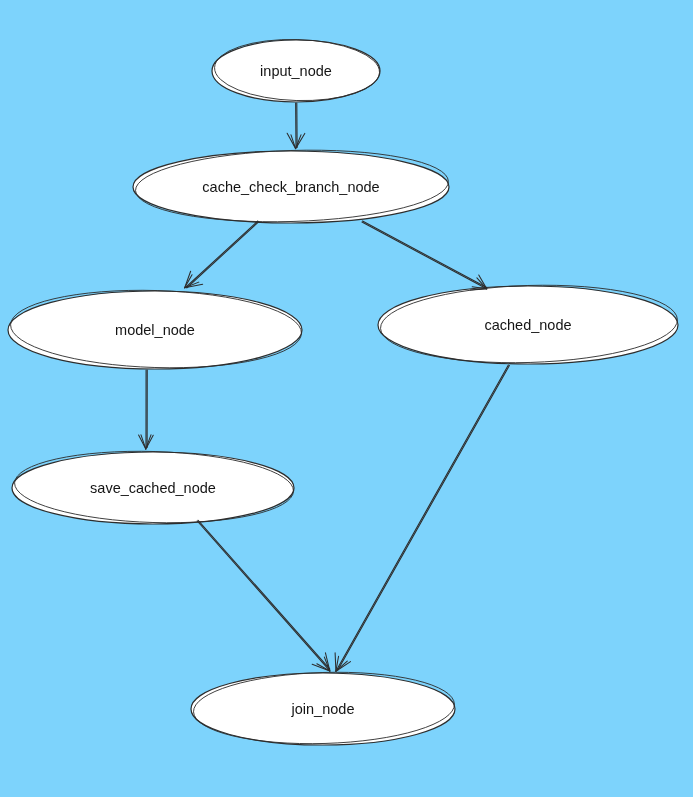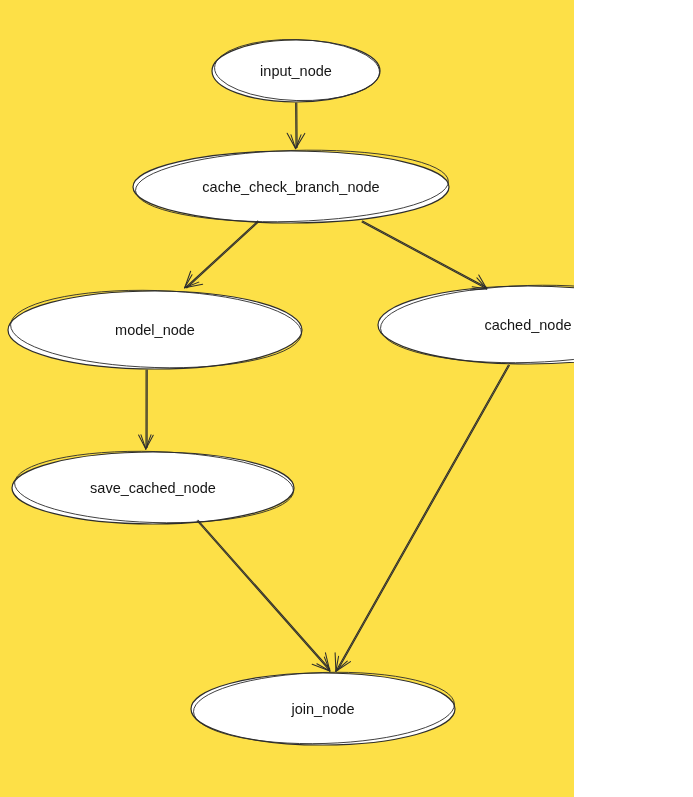--- a/index.html
+++ b/index.html
@@ -2,23 +2,23 @@
 <html><head>
 <meta charset="utf-8">
 <style>
   html, body {
     margin: 0;
     padding: 0;
     background: #ffffff;
   }
   #canvas {
     position: relative;
-    width: 574px;
+    width: 693px;
     height: 797px;
-    background: #fde047;
+    background: #7dd3fc;
     overflow: hidden;
   }
   #graph-svg {
     display: block;
   }
   #graph-svg text {
     font-family: "Liberation Sans", sans-serif;
     font-size: 14.5px;
   }
 </style>

